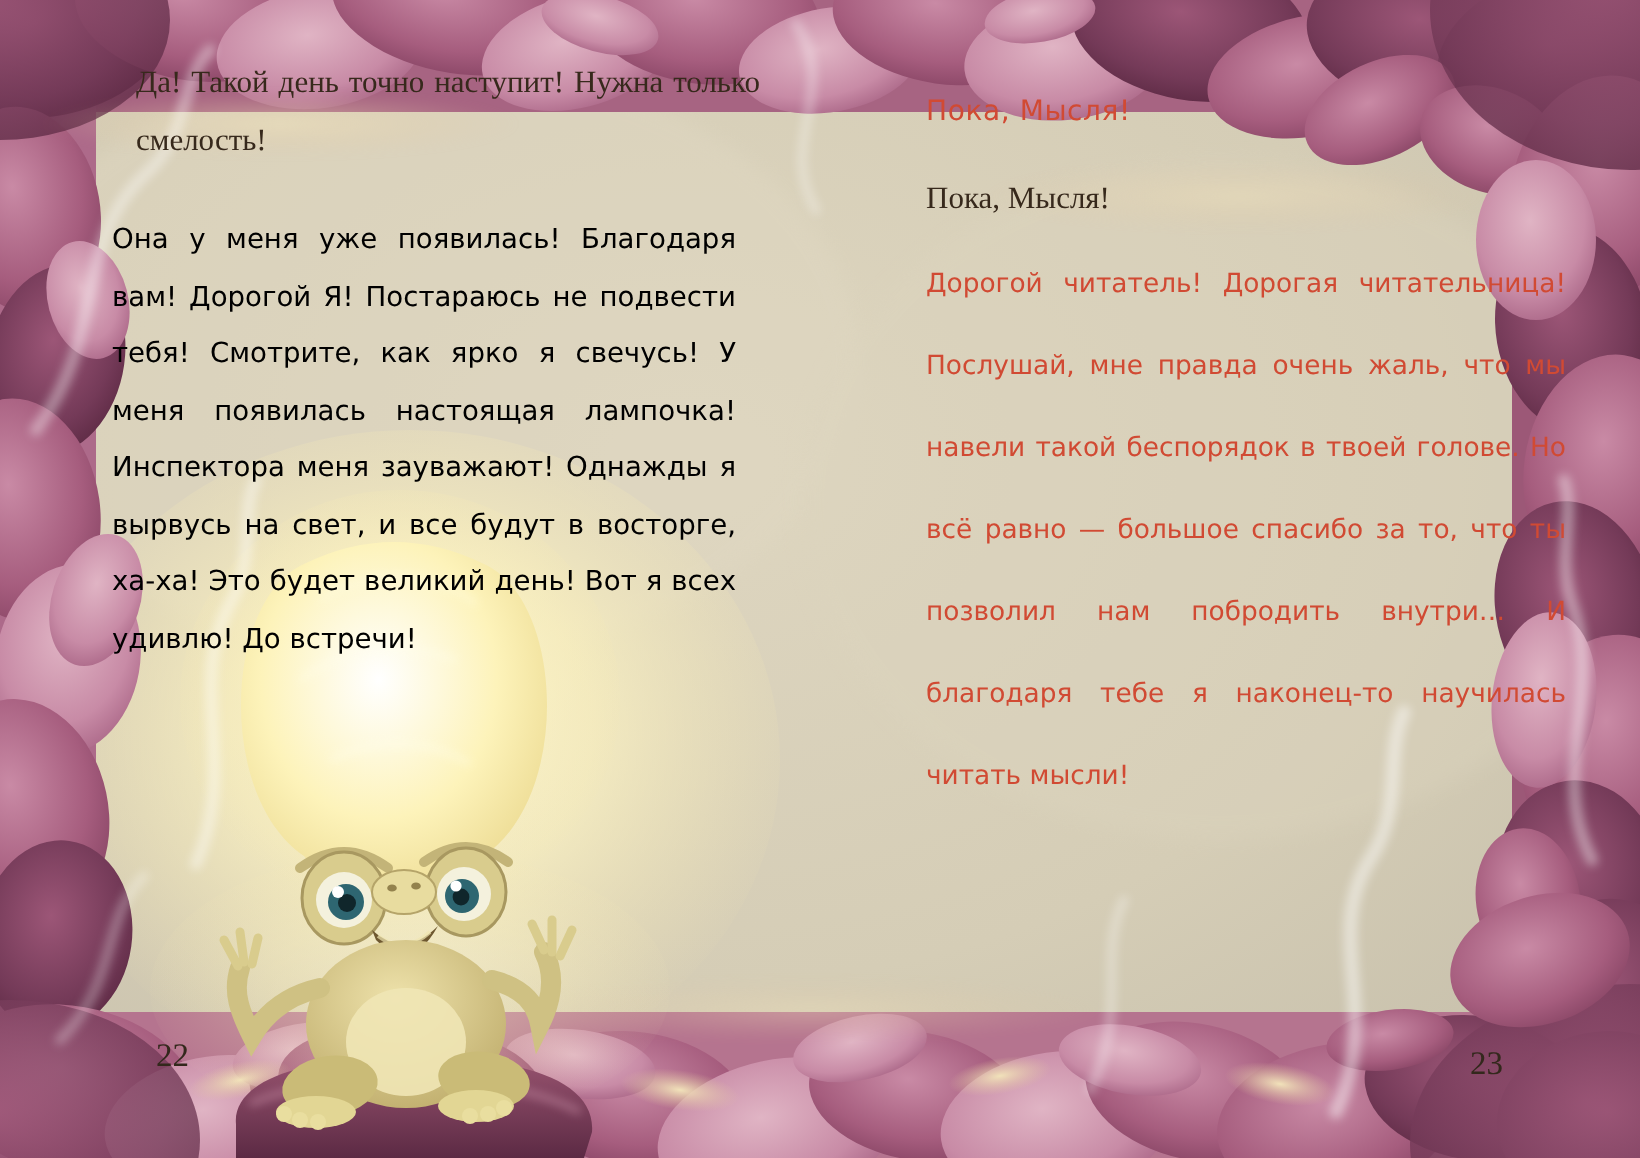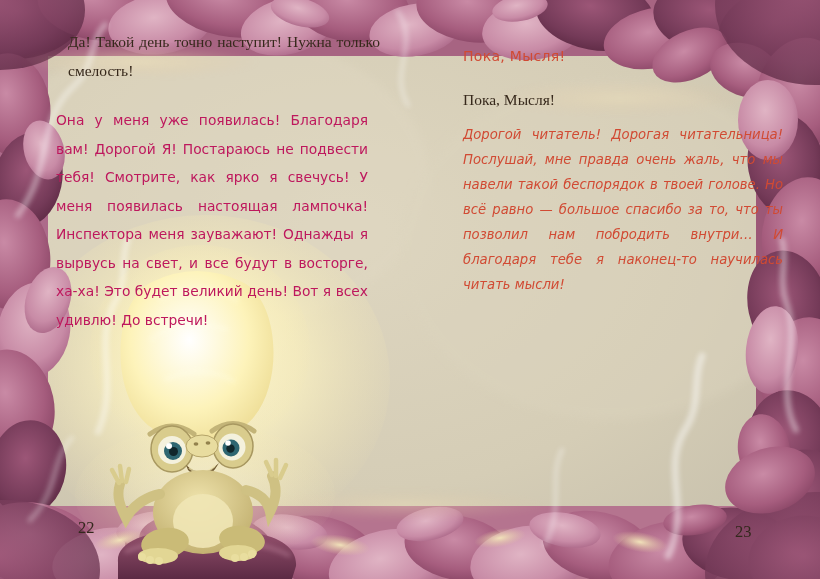--- a/index.html
+++ b/index.html
@@ -11,30 +11,29 @@
   .art{position:absolute;left:0;top:0;width:820px;height:579px;display:block;}
   .txt{position:absolute;z-index:5;}
   .serif{
     font-family:"Liberation Serif", serif;
     color:#37291c;
     font-size:15.5px;line-height:28.5px;
     text-align:justify;
   }
   .hand-green{
     font-family:"DejaVu Sans", sans-serif;
-    color:#be185d;
+    color:#000000;
     font-size:13.8px;line-height:28.5px;
     text-align:justify;
   }
   .hand-red{
     font-family:"DejaVu Sans", sans-serif;
     color:#d14a33;
-    font-size:13.2px;line-height:25px;
+    font-size:13.2px;line-height:41px;
     text-align:justify;
-    font-style:italic;
   }
   .hand-red p{margin:0;padding:0;}
   .hand-red p.indent{text-indent:22px;}
   .heading-red{
     font-family:"DejaVu Sans", sans-serif;
     color:#d14a33;font-size:14px;letter-spacing:.3px;
   }
   .pagenum{
     font-family:"Liberation Serif", serif;
     color:#33281c;font-size:16.5px;

